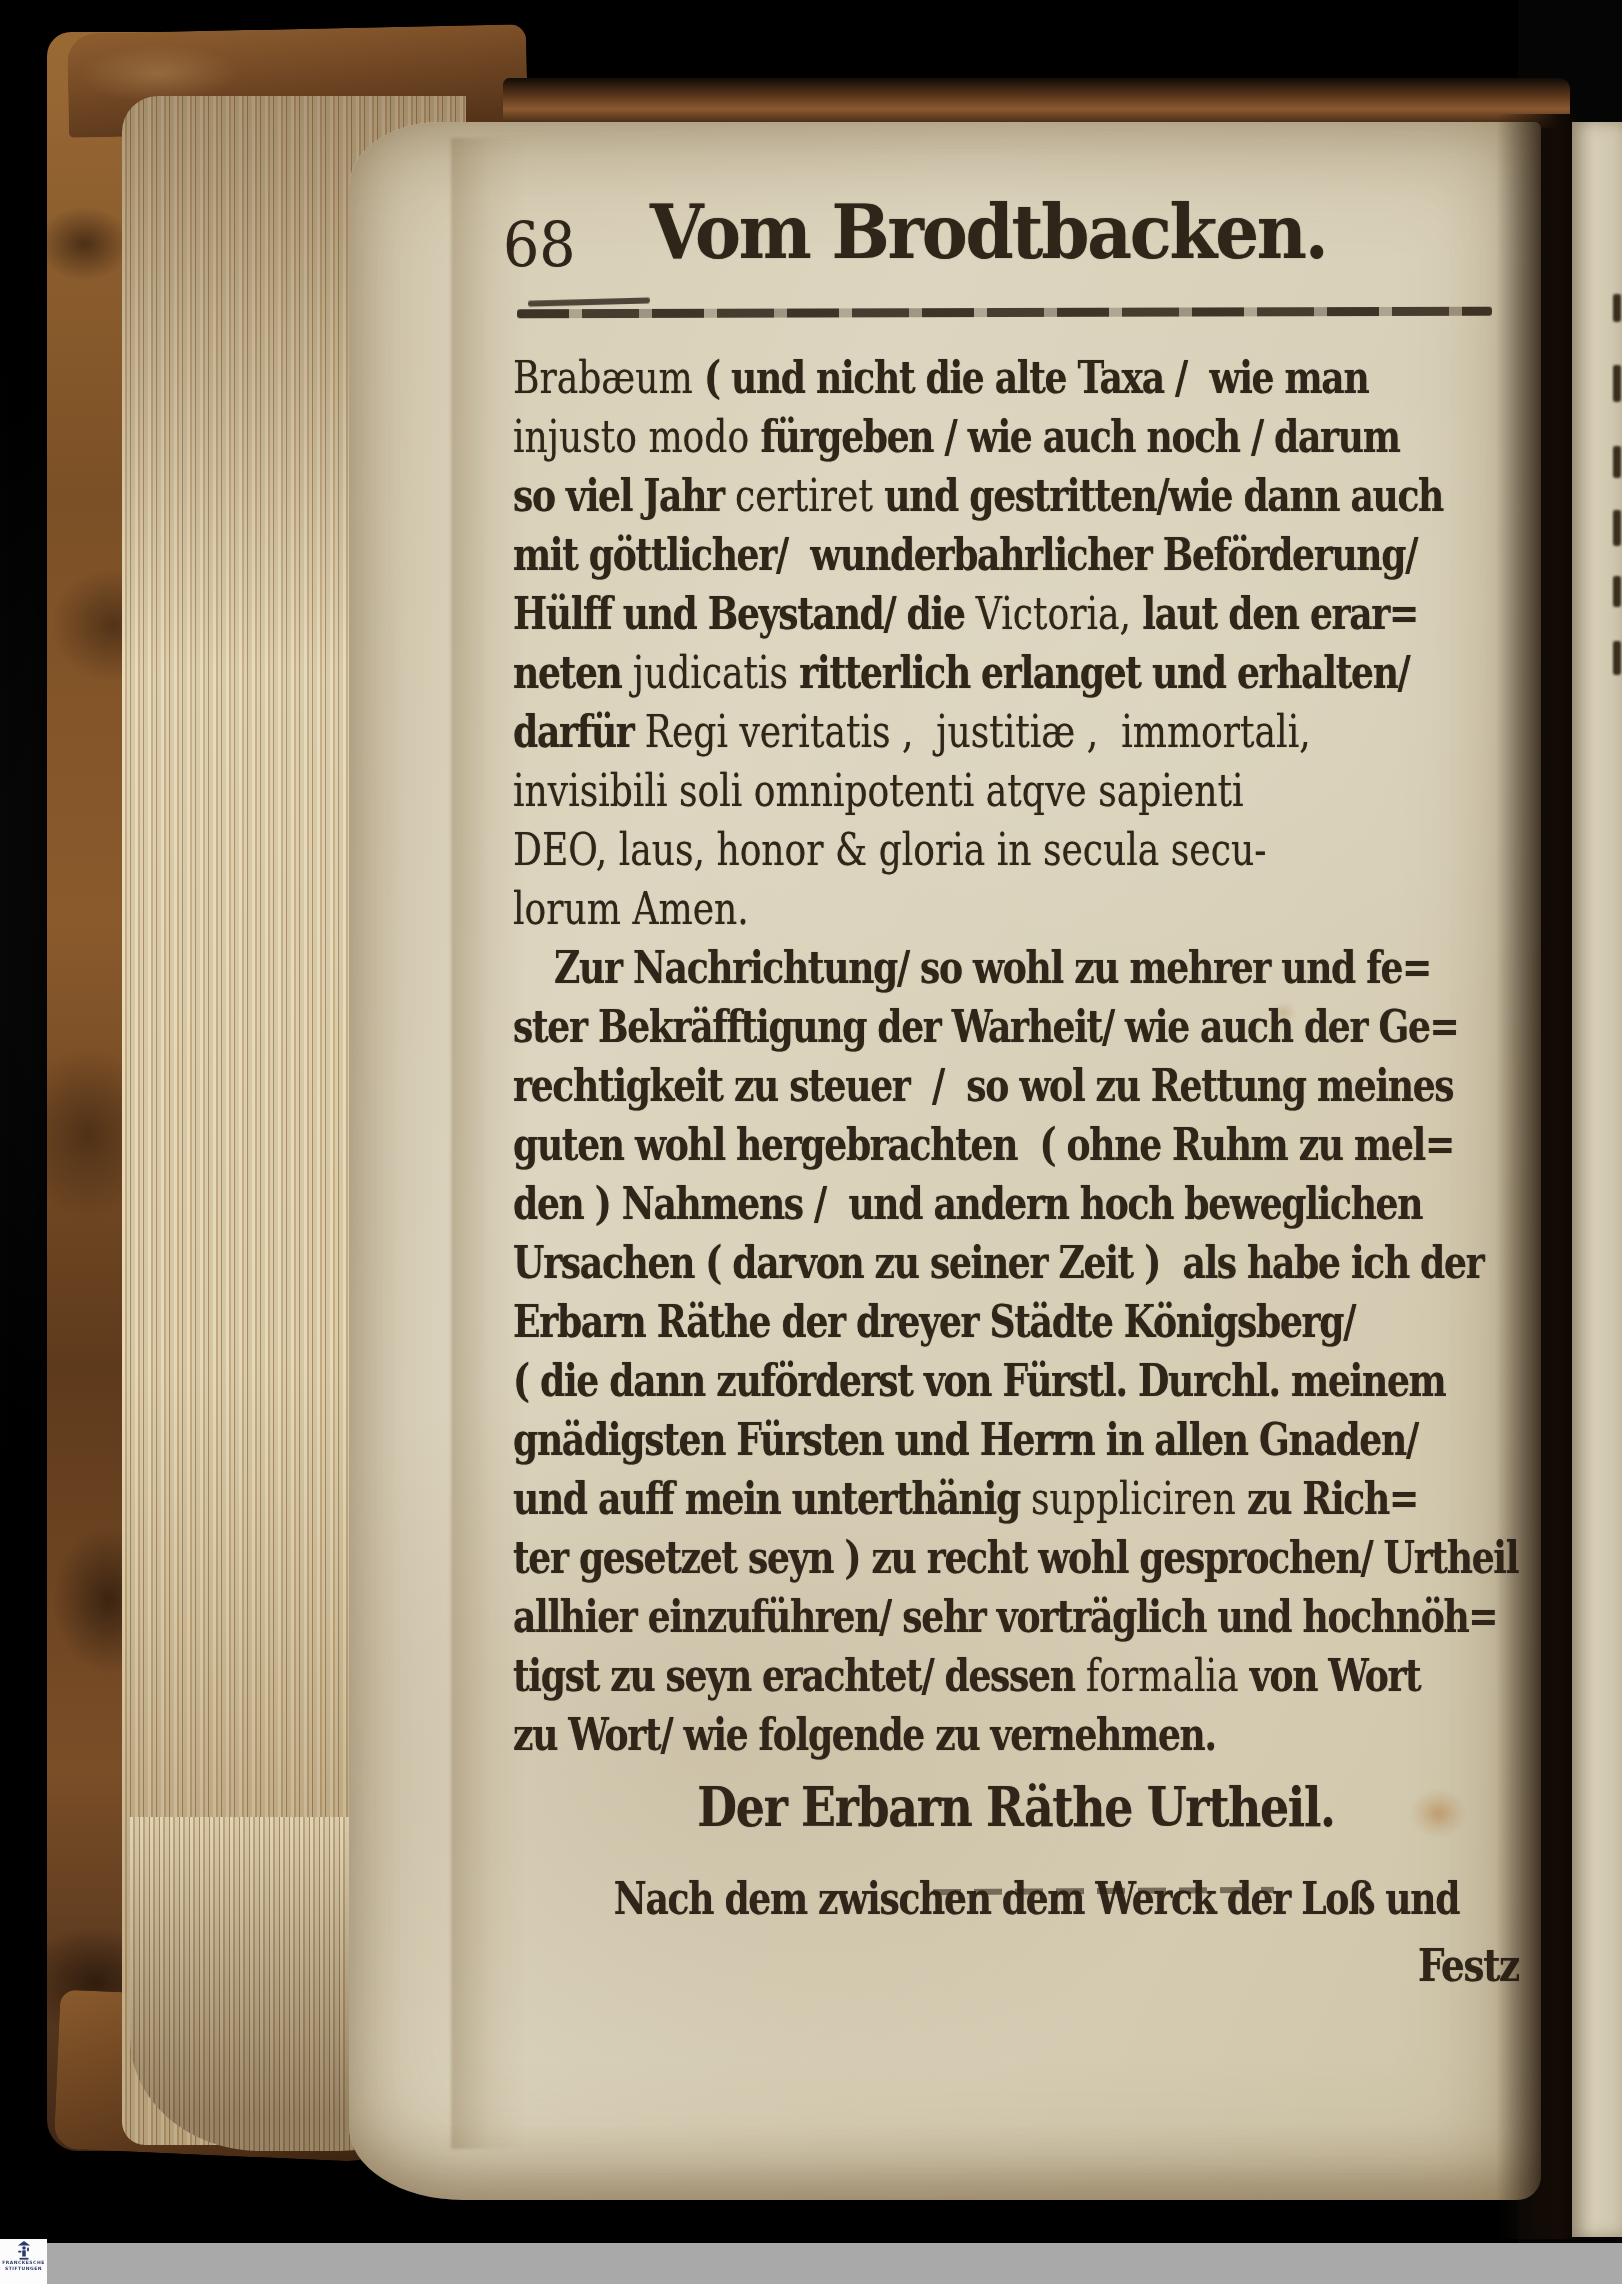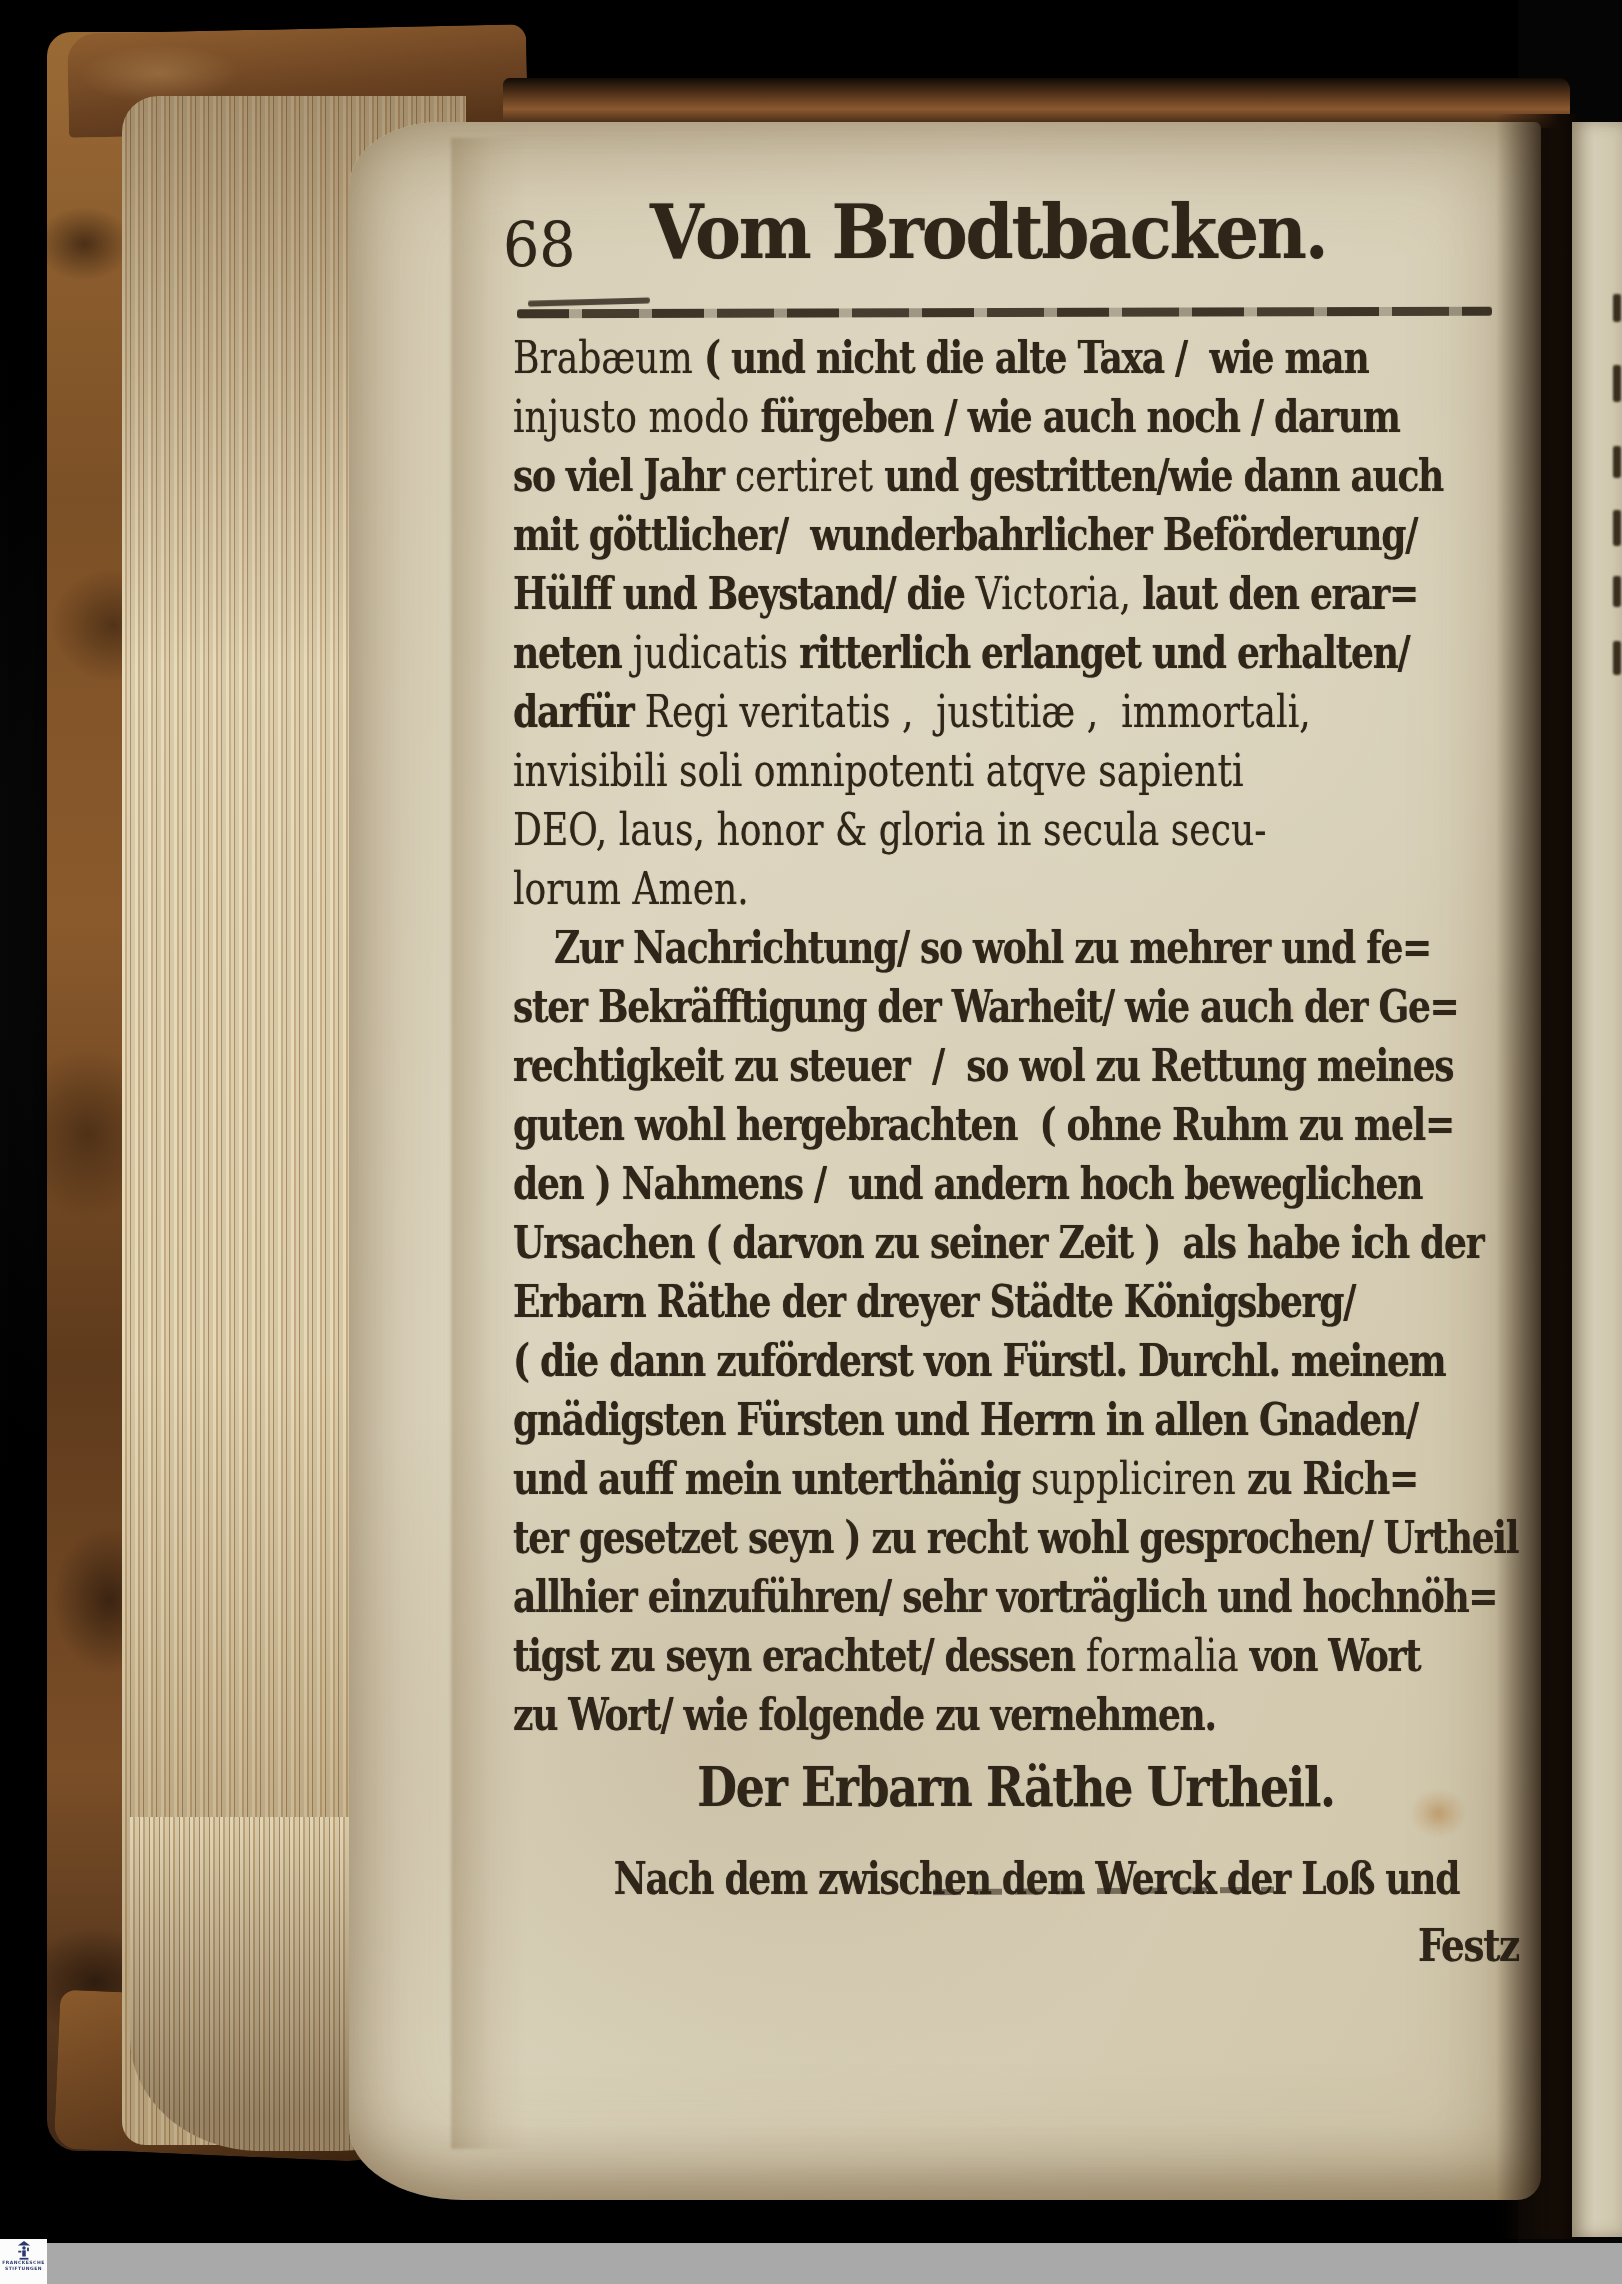--- a/index.html
+++ b/index.html
@@ -71,21 +71,21 @@
     text-shadow:0 0 0.8px rgba(47,37,25,.5);transform:scaleX(.92);transform-origin:left}
   .running-title{position:absolute;left:650px;top:188px;font-size:75px;font-weight:700;color:var(--ink);
     letter-spacing:-2.4px;white-space:pre;transform:scaleX(.92);transform-origin:left;
     text-shadow:0 0 1.2px rgba(47,37,25,.55)}
   .head-rule{position:absolute;left:517px;top:308px;width:975px;height:9px;transform:rotate(-.15deg);
     border-radius:3.2px;filter:blur(0.3px);
     background:repeating-linear-gradient(90deg, rgba(44,34,22,.9) 0 52px, rgba(44,34,22,.25) 52px 65px, rgba(44,34,22,.85) 65px 122px, rgba(44,34,22,.35) 122px 135px)}
   .head-rule::before{content:"";position:absolute;left:11.4px;top:-9.7px;width:122px;height:5.7px;border-radius:2.4px;
     background:rgba(44,34,22,.8);transform:rotate(-1.5deg)}
 
-  .text-block{position:absolute;left:513px;top:332px;width:1006px;color:var(--ink)}
+  .text-block{position:absolute;left:513px;top:352px;width:1006px;color:var(--ink)}
   .line{height:59px;font-size:44px;white-space:pre;transform:scaleX(.82);transform-origin:left;
     text-shadow:0 0 1px rgba(40,30,18,.55)}
   .line .frk{font-weight:700;letter-spacing:-1.6px}
   .line .ant{font-weight:400;letter-spacing:0}
   .line.indent1{padding-left:50px}
   .line.indent2{padding-left:123px;margin-top:27.6px}
   .line.heading{height:71px;margin-top:6.5px;font-size:54px;text-align:center;transform:scaleX(.85);transform-origin:center}
   .line.catchword{text-align:right;transform:scaleX(.85);transform-origin:right;margin-top:8px}
   .smear{position:absolute;left:933px;top:1888px;width:341px;height:5.7px;transform:rotate(-.4deg);filter:blur(0.5px);
     background:repeating-linear-gradient(90deg, rgba(40,30,18,.55) 0 27.6px, transparent 27.6px 41px)}

